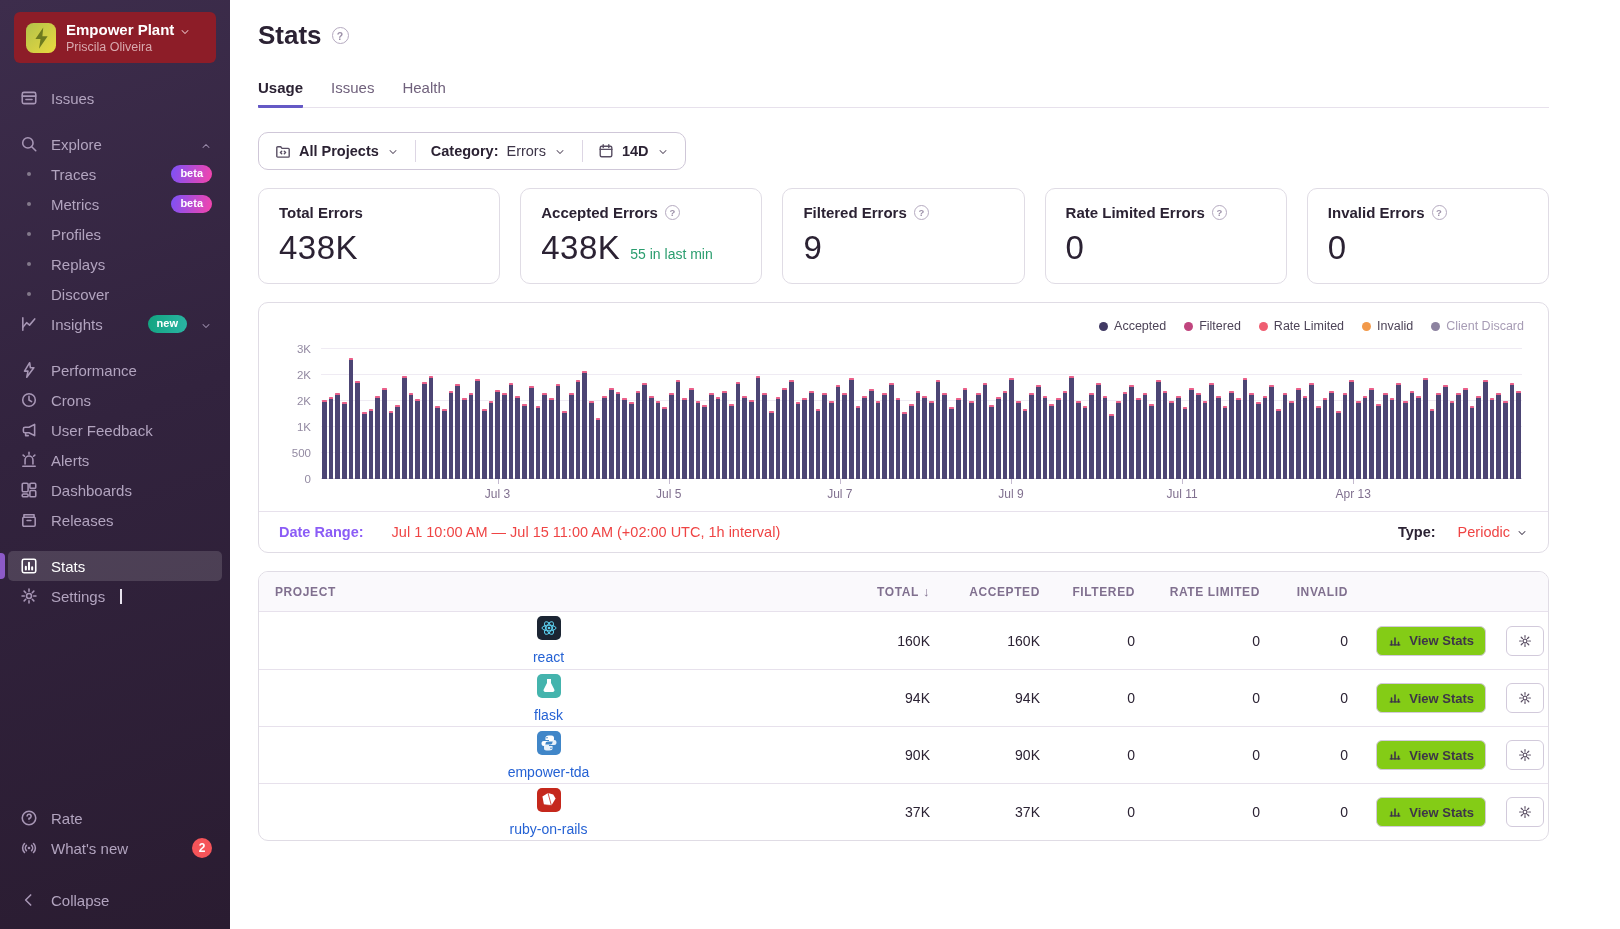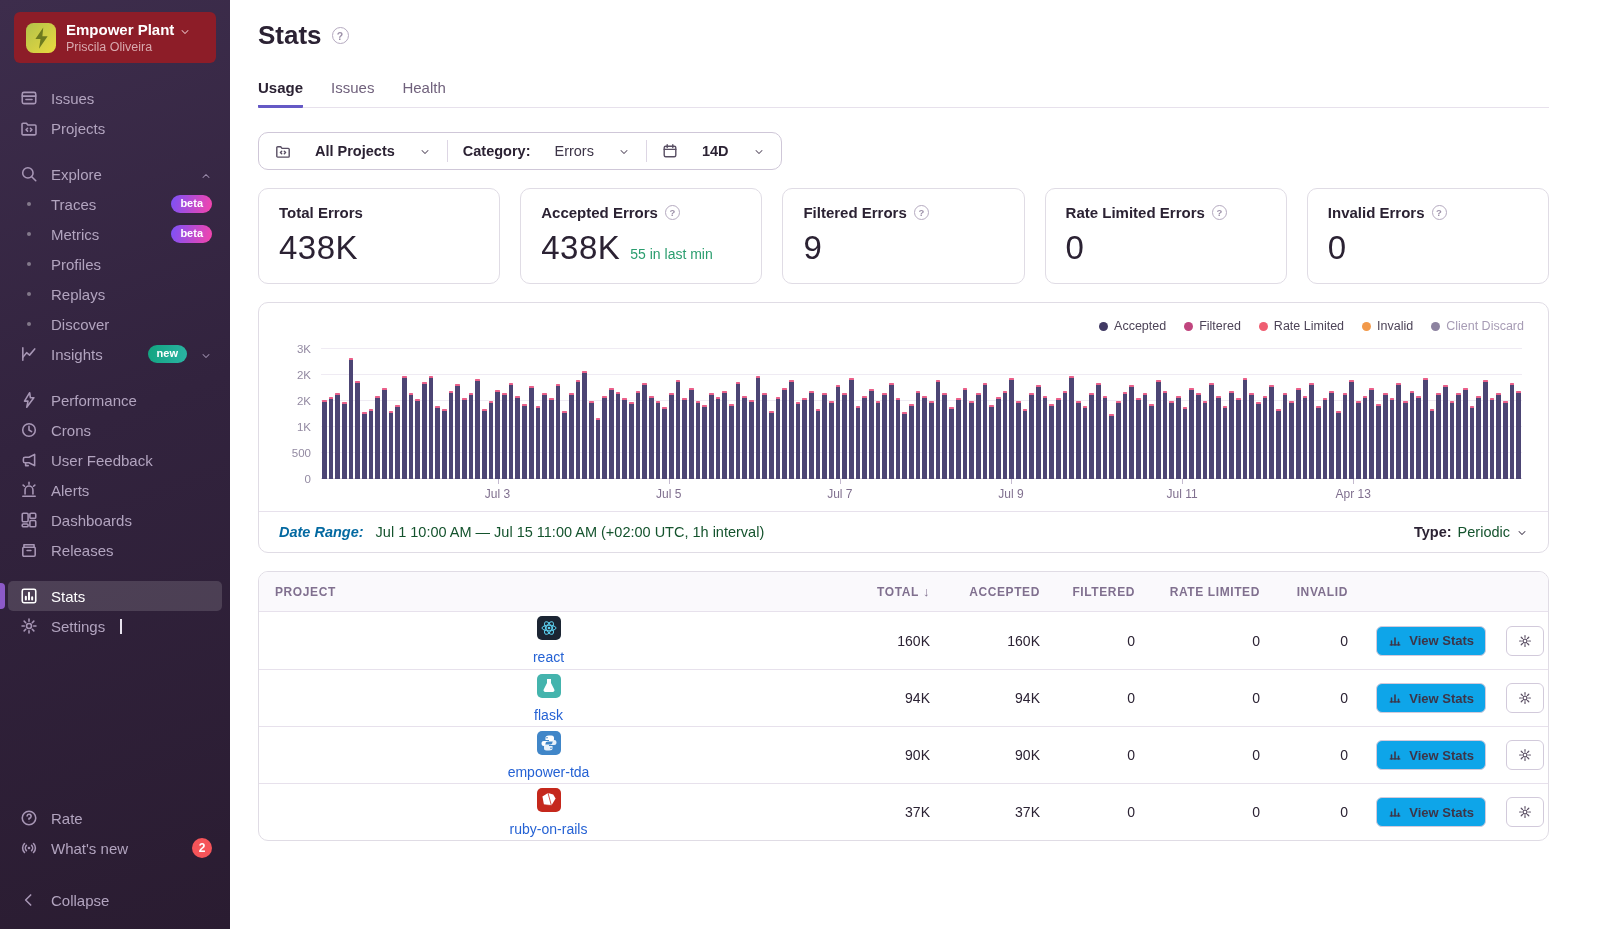--- a/index.html
+++ b/index.html
@@ -42,21 +42,21 @@
   .page-title { font-size:26px; font-weight:700; color:#2b2233; }
   .help-circle { width:17px; height:17px; border-radius:50%; border:1px solid #b5aac0; color:#9c90a8;
     font-size:10.5px; font-weight:700; display:inline-flex; align-items:center; justify-content:center; }
   .help-circle.sm { width:15px; height:15px; font-size:9.5px; }
   .tabs { display:flex; gap:28px; border-bottom:1px solid #e7e1ec; }
   .tab { padding-bottom:11px; font-size:15px; color:#70617c; cursor:pointer; }
   .tab.active { color:#2b2233; font-weight:600; border-bottom:3px solid #6559c5; padding-bottom:8px; margin-bottom:-1px; border-radius:1px; }
 
   .filterbar { margin-top:24px; display:inline-flex; align-items:stretch; height:38px;
     border:1px solid #cfc7d8; border-radius:10px; background:#fff; }
-  .fseg { display:flex; align-items:center; gap:24px; padding:0 16px; font-size:14.5px; font-weight:700; color:#2b2233; cursor:pointer; position:relative; }
+  .fseg { display:flex; align-items:center; gap:8px; padding:0 16px; font-size:14.5px; font-weight:700; color:#2b2233; cursor:pointer; position:relative; }
   .fseg + .fseg::before { content:""; position:absolute; left:0; top:7px; bottom:7px; width:1px; background:#ddd6e4; }
   .fseg .plain { font-weight:400; color:#3d3548; }
   .fseg .f-ic { width:16px; height:16px; color:#584e63; }
   .fseg .f-ic svg { width:100%; height:100%; stroke:currentColor; fill:none; stroke-width:1.4; stroke-linecap:round; stroke-linejoin:round; }
 
   .cards { margin-top:18px; display:flex; gap:20px; }
   .card { flex:1; border:1px solid #e0dce5; border-radius:10px; padding:15px 20px 16px 20px; background:#fff; }
   .card-title { font-size:15px; font-weight:700; display:flex; align-items:center; gap:7px; }
   .card-val-row { margin-top:8px; display:flex; align-items:baseline; gap:10px; }
   .card-val { font-size:33px; font-weight:400; letter-spacing:0.5px; color:#2b2233; }
@@ -74,22 +74,22 @@
   .ylab { position:absolute; right:calc(100% + 10px); width:36px; text-align:right;
     font-size:11.5px; color:#938aa2; transform:translateY(50%); }
   .bars { position:absolute; left:1px; right:1px; top:0; bottom:0; display:flex; align-items:flex-end; gap:2px; }
   .bar { flex:1 1 0; min-width:0; background:#4c4574; border-top:2px solid #e9608a; border-radius:0.5px 0.5px 0 0; }
   .xaxis { position:relative; height:26px; }
   .xtick { position:absolute; top:0; width:1px; height:5px; background:#c4bacf; }
   .xlab { position:absolute; top:8px; transform:translateX(-50%); font-size:12px; color:#80708f; white-space:nowrap; }
   .panel-foot { border-top:1px solid #e7e1ec; display:flex; align-items:center; justify-content:space-between;
     padding:12px 20px; font-size:14.5px; }
   .foot-left { display:flex; align-items:center; gap:12px; }
-  .foot-label { font-weight:700; color:#0369a1;font-style:italic; }
-  .foot-val { color:#14532d; }
+  .foot-label { font-weight:700; color:#8b5cf6; }
+  .foot-val { color:#ef4444;margin-left:16px; }
   .type-sel { display:flex; align-items:center; gap:6px; cursor:pointer; }
   .type-label { font-weight:700; color:#2b2233; }
 
   .searchbar { margin-top:20px; position:relative; }
   .searchbar input { width:100%; height:36px; border:1px solid #cfc7d8; border-radius:8px;
     padding:0 12px 0 38px; font-size:15px; font-family:inherit; color:#2b2233; outline:none; }
   .searchbar input::placeholder { color:#80708f; }
   .search-ic { position:absolute; left:12px; top:9px; width:17px; height:17px; color:#80708f; }
   .search-ic svg { width:100%; height:100%; stroke:currentColor; fill:none; stroke-width:1.5; stroke-linecap:round; }
 
@@ -102,21 +102,21 @@
   .sort-ic { font-size:13px; color:#80708f; }
   .trow { height:57px; border-top:1px solid #e7e1ec; }
   .trow:first-of-type { border-top:none; }
   .proj-cell { display:flex; align-items:center; gap:9px; padding-left:16px;flex-direction:column; }
   .proj-ic { width:24px; height:24px; flex:0 0 auto; }
   .proj-ic svg { width:100%; height:100%; display:block; }
   .proj-link { color:#2562d4; font-size:14px; text-decoration:none; cursor:pointer; }
   .num { text-align:right; font-size:14px; color:#2b2233; padding-right:4px; }
   .act-cell { display:flex; justify-content:flex-end; padding-right:4px; }
   .viewstats-btn { height:30px; display:inline-flex; align-items:center; gap:7px; padding:0 11px;
-    border:1px solid #d2cadb; border-radius:6px; background:#0ea5e9; font-size:13px; font-weight:700;
+    border:1px solid #d2cadb; border-radius:6px; background:#84cc16; font-size:13px; font-weight:700;
     color:#3d3548; cursor:pointer; font-family:inherit; }
   .btn-ic { width:14px; height:14px; color:#3d3548; }
   .gear-btn { width:38px; height:30px; display:inline-flex; align-items:center; justify-content:center;
     border:1px solid #d2cadb; border-radius:6px; background:#fff; cursor:pointer; }
   .gear-btn .btn-ic { color:#5f5468; }
 </style>
 </head>
 <body>
 
 <nav class="sidebar">
@@ -148,30 +148,20 @@
         <div class="side-item">
           <span class="s-icon">
             <svg viewBox="0 0 16 16">
               <rect x="2" y="3" width="12" height="10" rx="1.5"></rect>
               <path d="M2 6.3h12M5.3 9.3h5.4"></path>
             </svg>
           </span>
           <span class="lbl">Issues</span>
           <span class="spacer"></span>
         </div>
-        <div class="side-item">
-          <span class="s-icon">
-            <svg viewBox="0 0 16 16">
-              <path d="M1.8 13.2V4.6c0-.5.4-.9.9-.9h3l1.3 1.7h6.3c.5 0 .9.4.9.9v6.9c0 .5-.4.9-.9.9H2.7a.9.9 0 0 1-.9-.9z"></path>
-              <path d="M6.7 8.2L5.4 9.5l1.3 1.3M9.3 8.2l1.3 1.3-1.3 1.3"></path>
-            </svg>
-          </span>
-          <span class="lbl">Projects</span>
-          <span class="spacer"></span>
-        </div>
       </div>
       <div class="side-section">
         <div class="side-item">
           <span class="s-icon">
             <svg viewBox="0 0 16 16">
               <circle cx="7" cy="7" r="4.6"></circle>
               <path d="M10.4 10.4L14 14"></path>
             </svg>
           </span>
           <span class="lbl">Explore</span>

